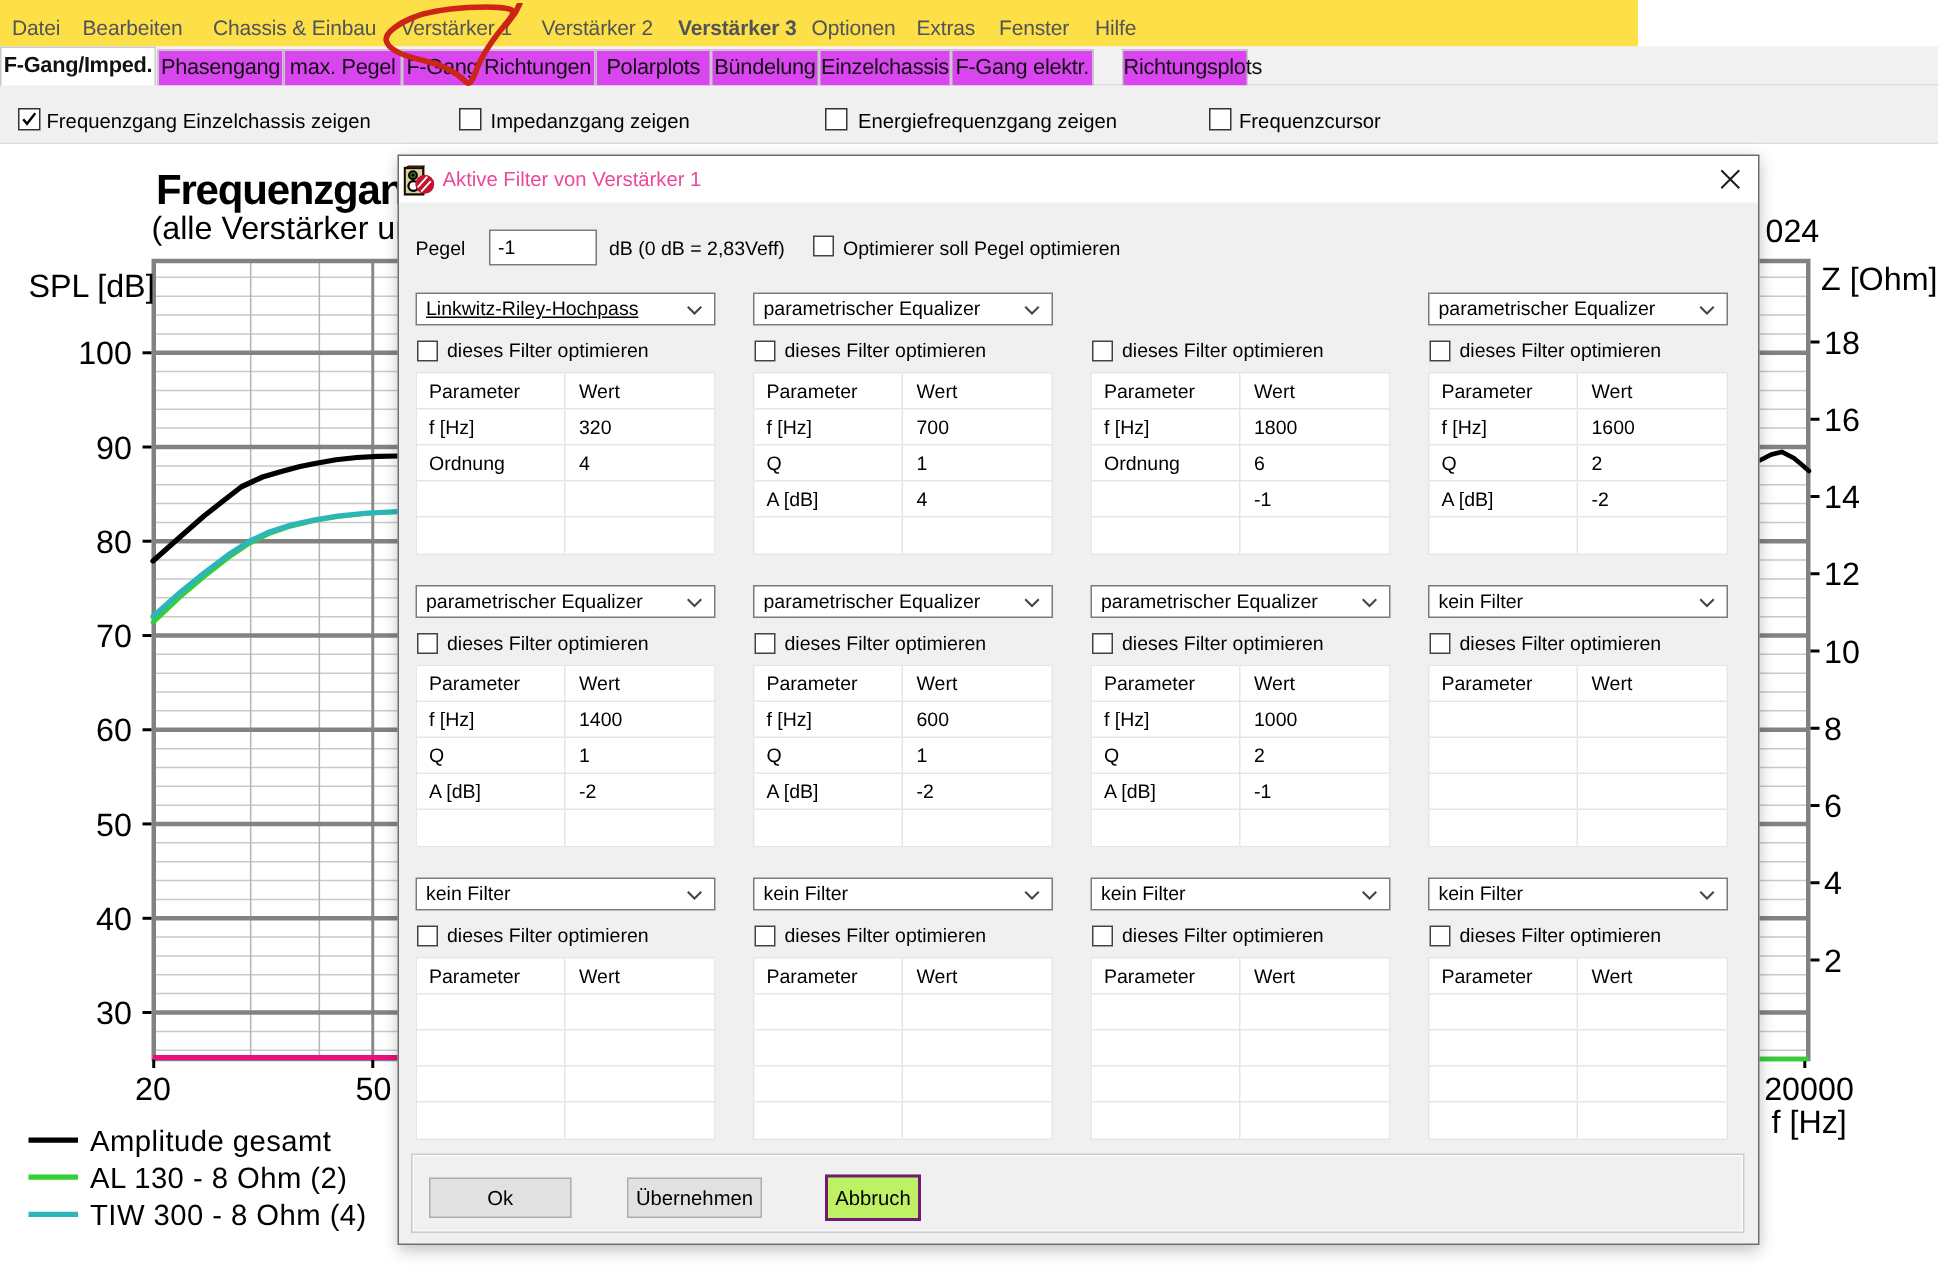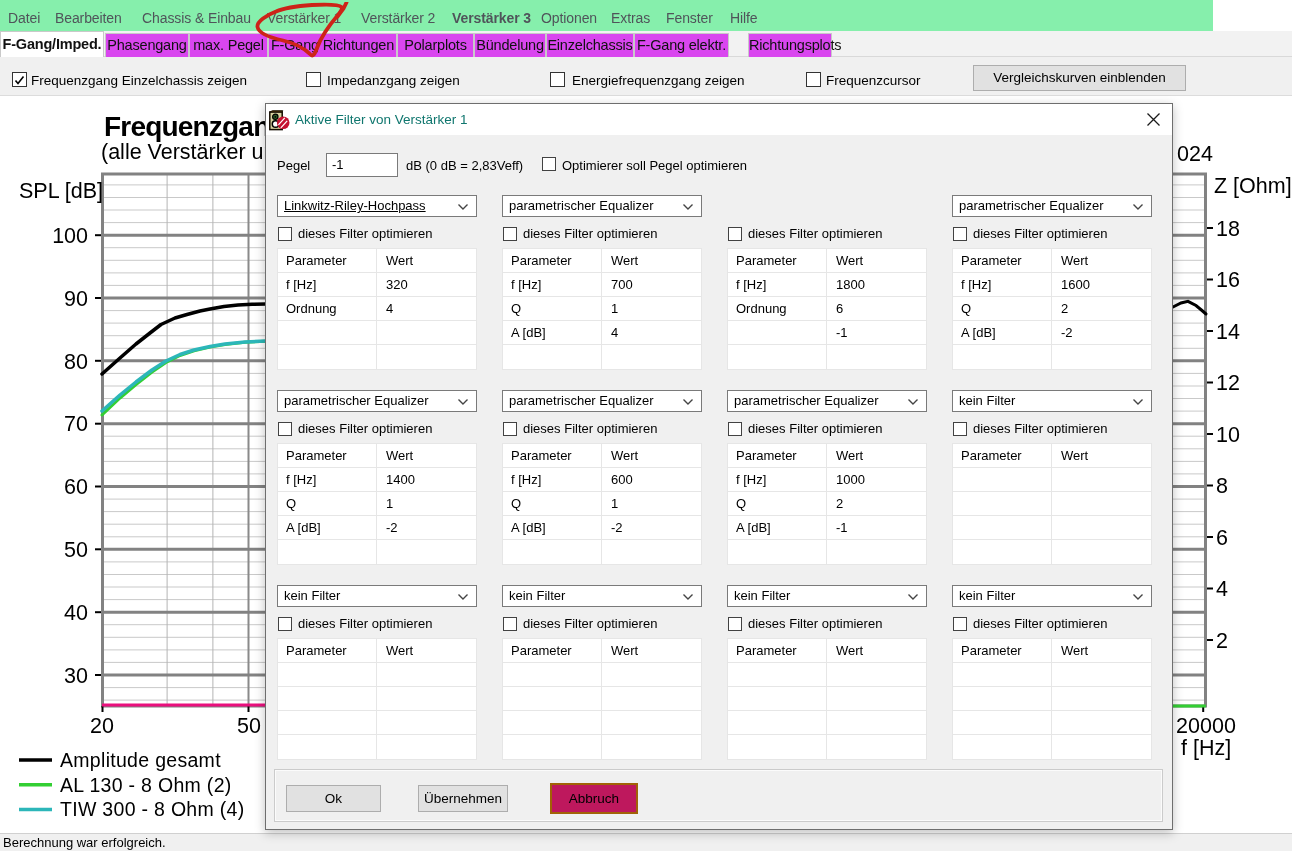--- a/index.html
+++ b/index.html
@@ -1,35 +1,35 @@
 <!DOCTYPE html>
 <html><head><meta charset="utf-8">
 <style>
 * { margin:0; padding:0; box-sizing:border-box; }
 html,body { width:1292px; height:851px; overflow:hidden; background:#fff; font-family:"Liberation Sans", sans-serif; }
 #root { position:relative; width:1292px; height:851px; }
 .abs { position:absolute; }
 
-#menubar { position:absolute; left:0; top:0; width:1213px; height:31px; background:#86efac; }
+#menubar { position:absolute; left:0; top:0; width:1092px; height:31px; background:#fde047; }
 #menubar span { position:absolute; top:10px; font-size:14px; letter-spacing:-0.1px; color:#50545a; white-space:nowrap; }
 
 #tabrow { position:absolute; left:0; top:31px; width:1292px; height:26px; background:#f2f2f2; border-bottom:1px solid #d9d9d9; }
 .tab { position:absolute; top:2px; height:24px; background:#d946ef; border:1px solid #c9c9c9; border-bottom:none; font-size:14.5px; letter-spacing:-0.2px; color:#111; text-align:center; line-height:23px; white-space:nowrap; }
 .tab.active { top:0; height:26px; background:#fff; z-index:2; line-height:25px;font-weight:bold; }
 
 #toolbar { position:absolute; left:0; top:57px; width:1292px; height:39px; background:#f0f0f0; border-bottom:1px solid #dcdcdc; }
 .wcb { position:absolute; width:15px; height:15px; background:#fff; border:1px solid #333; }
 .wlab { position:absolute; font-size:13.5px; color:#000; white-space:nowrap; }
 #vkbtn { position:absolute; left:973px; top:8px; width:213px; height:26px; background:#e1e1e1; border:1px solid #adadad; font-size:13.5px; color:#000; text-align:center; line-height:24px; }
 
 #status { position:absolute; left:0; top:833px; width:1292px; height:18px; background:#f0f0f0; border-top:1px solid #d0d0d0; font-size:13px; color:#000; padding-left:3px; line-height:17px; }
 
 #dlg { position:absolute; left:265px; top:103px; width:908px; height:727px; background:#f0f0f0; border:1px solid #6e6e6e; box-shadow:0 3px 10px rgba(0,0,0,0.25); z-index:50; font-size:13px; }
 #dlgtitle { position:absolute; left:0; top:0; width:100%; height:31px; background:#fff; }
-#dlgtitle .txt { position:absolute; left:29px; top:8px; font-size:13.5px; color:#0f766e; }
+#dlgtitle .txt { position:absolute; left:29px; top:8px; font-size:13.5px; color:#ec4899; }
 #dlgclose { position:absolute; right:12px; top:9px; width:13px; height:13px; }
 .dd { position:absolute; width:200px; height:22px; background:#fff; border:1px solid #7a7a7a; font-size:13px; line-height:20px; padding-left:6px; color:#000; white-space:nowrap; }
 .dd .chev { position:absolute; right:7px; top:7px; }
 .cb { position:absolute; width:14px; height:14px; background:#fff; border:1px solid #424242; }
 .cblab { position:absolute; font-size:13px; color:#000; white-space:nowrap; }
 .tbl { position:absolute; width:200px; background:#fff; border:1px solid #e6e6e6; }
 .tr { position:relative; height:24px; border-bottom:1px solid #e6e6e6; }
 .tr:last-child { border-bottom:none; }
 .tr .c1 { position:absolute; left:0; top:0; width:99px; height:24px; border-right:1px solid #e6e6e6; padding-left:8px; line-height:23px; font-size:13px; }
 .tr .c2 { position:absolute; left:100px; top:0; right:0; height:24px; padding-left:8px; line-height:23px; font-size:13px; }
@@ -193,21 +193,20 @@
  <div class="wcb" style="left:12px;top:15px;"><svg width="13" height="13" viewBox="0 0 13 13">
           <path d="M2.5 6.5 L5 9.5 L10.5 2.5" fill="none" stroke="#000" stroke-width="1.6"></path>
         </svg></div>
  <div class="wlab" style="left:31px;top:16px;">Frequenzgang Einzelchassis zeigen</div>
  <div class="wcb" style="left:306px;top:15px;"></div>
  <div class="wlab" style="left:327px;top:16px;">Impedanzgang zeigen</div>
  <div class="wcb" style="left:550px;top:15px;"></div>
  <div class="wlab" style="left:572px;top:16px;">Energiefrequenzgang zeigen</div>
  <div class="wcb" style="left:806px;top:15px;"></div>
  <div class="wlab" style="left:826px;top:16px;">Frequenzcursor</div>
- <div id="vkbtn">Vergleichskurven einblenden</div>
 </div>
 <div id="dlg">
  <div id="dlgtitle">
   <svg style="position:absolute;left:3px;top:6px;" width="24" height="22" viewBox="0 0 24 22">
     <rect x="0.8" y="2" width="12.4" height="17.6" fill="#d8d3a0" stroke="#140c00" stroke-width="1.5"></rect>
     <path d="M0.8 2 L3.5 0.6 L13.8 0.6 L13.2 2 Z" fill="#4a3208" stroke="#140c00" stroke-width="0.7"></path>
     <circle cx="6.3" cy="6.8" r="2.7" fill="#2c5c24" stroke="#000" stroke-width="1.2"></circle>
     <circle cx="6.3" cy="6.8" r="0.9" fill="#000"></circle>
     <circle cx="6.6" cy="14" r="3.3" fill="#fff" stroke="#000" stroke-width="1.5"></circle>
     <g>
@@ -542,19 +541,18 @@
           <div class="c2"></div>
         </div>
 <div class="tr">
           <div class="c1"></div>
           <div class="c2"></div>
         </div>
 </div>
  <div id="groove"></div>
  <div class="btn" style="left:20px;top:681px;width:95px;height:27px;line-height:25px;">Ok</div>
  <div class="btn" style="left:152px;top:681px;width:90px;height:27px;line-height:25px;">Übernehmen</div>
- <div class="btn" style="left:284px;top:679px;width:88px;height:31px;line-height:27px;border:2px solid #a16207;background:#be185d;">Abbruch</div>
+ <div class="btn" style="left:284px;top:679px;width:64px;height:31px;line-height:27px;border:2px solid #701a75;background:#bef264;">Abbruch</div>
 </div>
 <svg width="110" height="62" viewBox="0 0 110 62" style="position:absolute;left:250px;top:1.5px;z-index:60;">
       <path d="M26,9.5 C17,13 6.5,19.5 7.5,25 C8.5,30 15,34.5 33,38.5 C45,41.3 54,46 60.5,52.5 C62.8,54.7 64.5,53 67,46 C70.5,36.5 79,23.5 88,13 C90.5,9.8 92.5,6.5 91.5,5 C89.5,2.8 78,2.2 62,3 C47.5,4 33.5,6.2 26,9.5 Z" fill="none" stroke="#cd2418" stroke-width="3.8" stroke-linecap="round" stroke-linejoin="round"></path>
       <path d="M87.5,14.5 L93.5,6.5 96.5,0.5" fill="none" stroke="#cd2418" stroke-width="3.8" stroke-linecap="round"></path>
     </svg>
-<div id="status">Berechnung war erfolgreich.</div>
 </div>
 </body></html>

